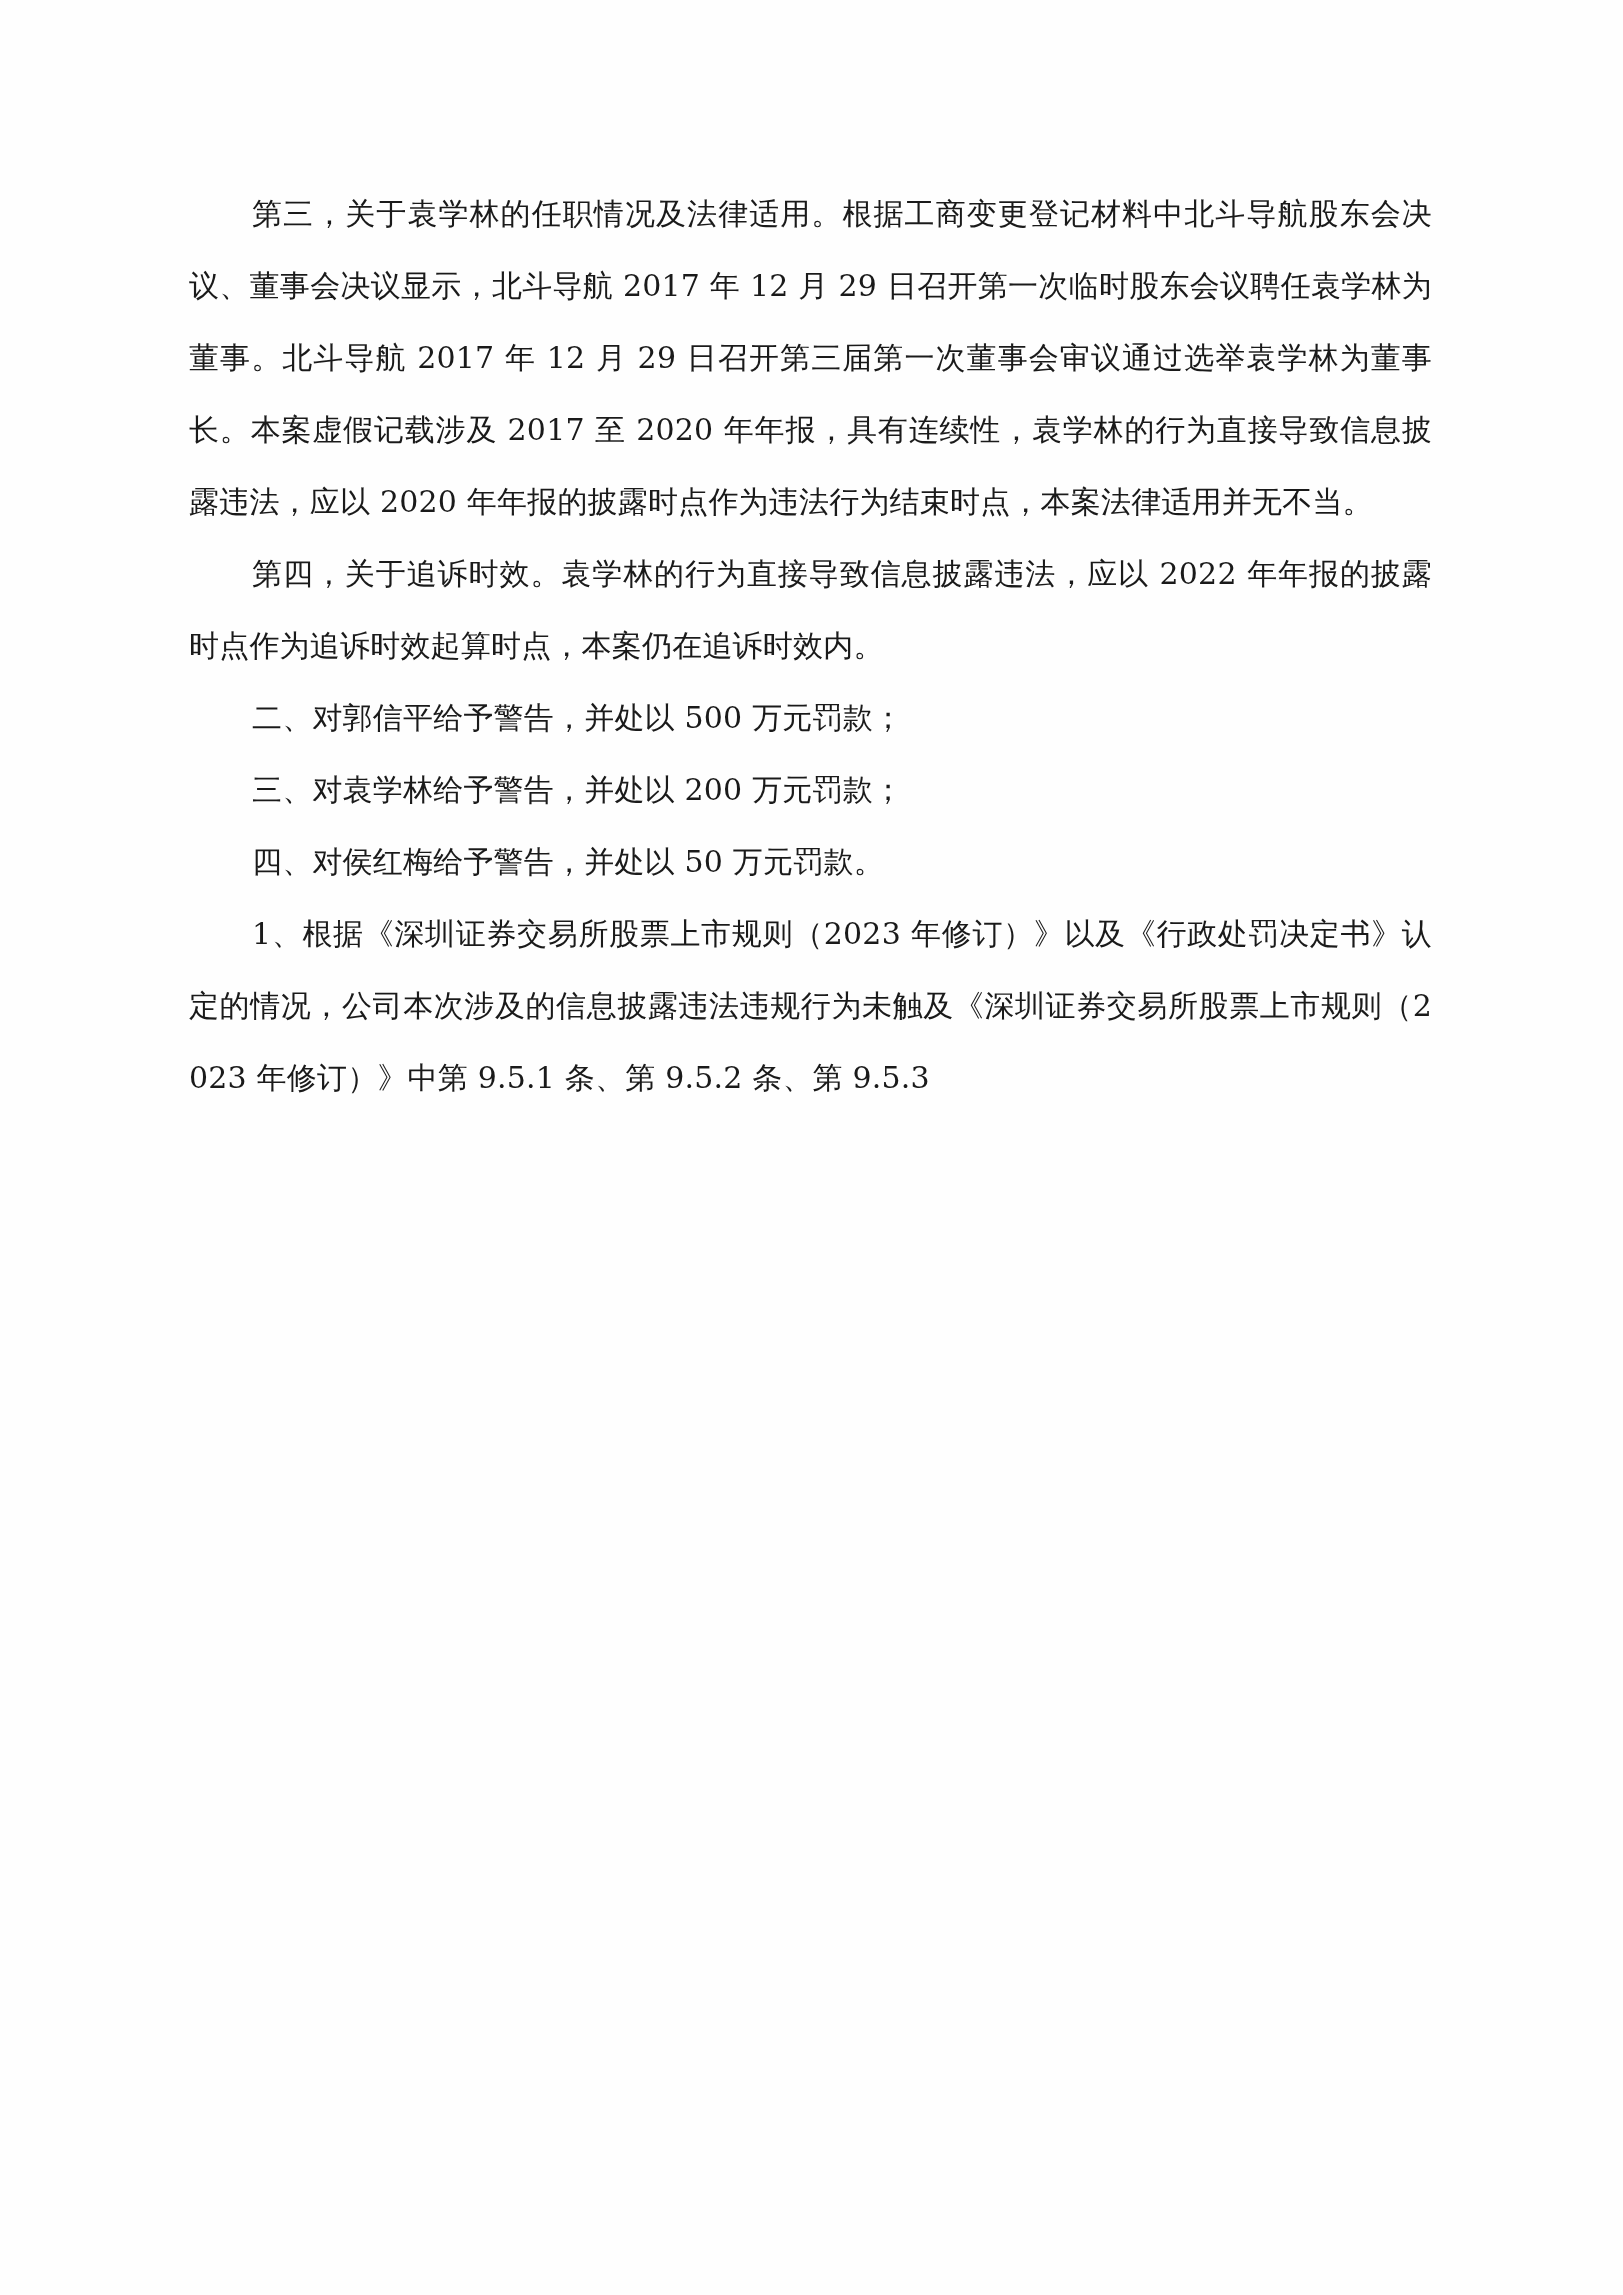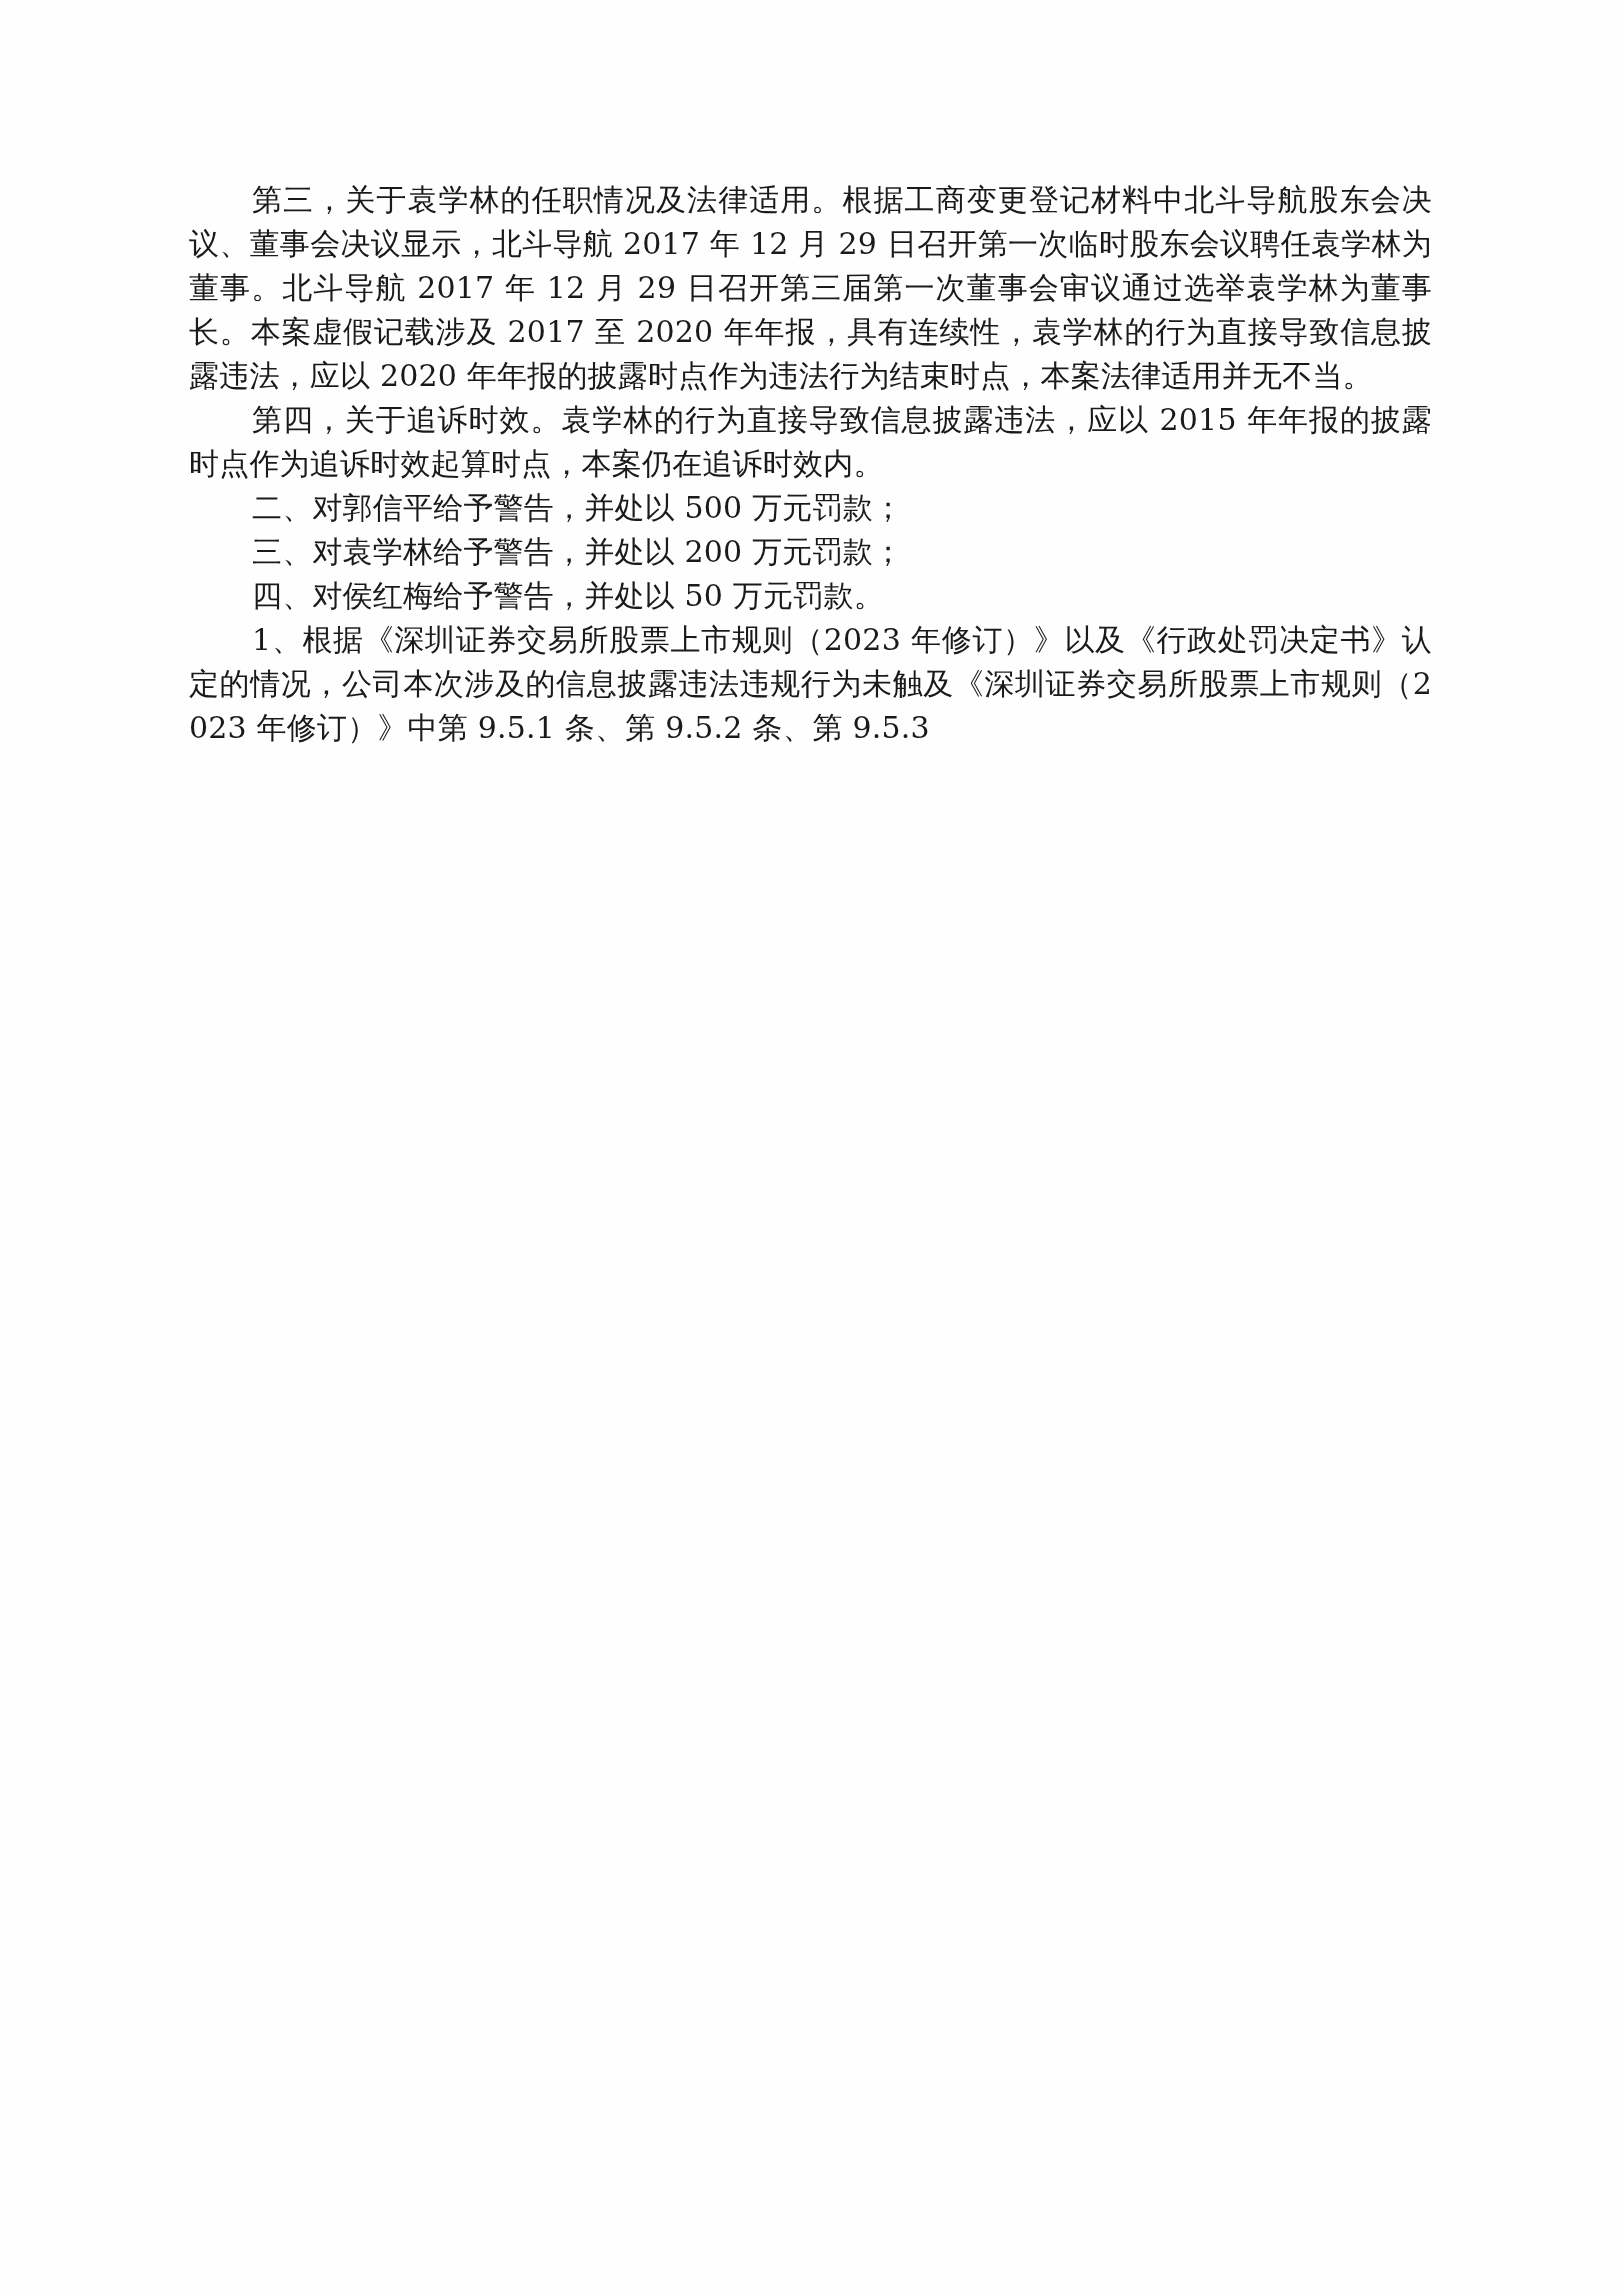--- a/index.html
+++ b/index.html
@@ -21,21 +21,21 @@
   }
   .content {
     position: absolute;
     left: 189px;
     top: 178px;
     width: 1243px;
   }
   p {
     margin: 0;
     font-size: 30px;
-    line-height: 44px;
+    line-height: 72px;
     text-align: justify;
     text-justify: inter-ideograph;
     letter-spacing: 0.2px;
     word-break: break-all;
   }
   p.indent {
     text-indent: 63px;
   }
   p.heading {
     font-weight: bold;
@@ -43,21 +43,21 @@
     margin-top: 39px;
   }
 </style>
 </head>
 <body>
 
 <div class="page">
   <div class="content">
 
     <p class="indent">第三，关于袁学林的任职情况及法律适用。根据工商变更登记材料中北斗导航股东会决议、董事会决议显示，北斗导航 2017 年 12 月 29 日召开第一次临时股东会议聘任袁学林为董事。北斗导航 2017 年 12 月 29 日召开第三届第一次董事会审议通过选举袁学林为董事长。本案虚假记载涉及 2017 至 2020 年年报，具有连续性，袁学林的行为直接导致信息披露违法，应以 2020 年年报的披露时点作为违法行为结束时点，本案法律适用并无不当。</p>
-    <p class="indent">第四，关于追诉时效。袁学林的行为直接导致信息披露违法，应以 2015 年年报的披露时点作为追诉时效起算时点，本案仍在追诉时效内。</p>
+    <p class="indent">第四，关于追诉时效。袁学林的行为直接导致信息披露违法，应以 2022 年年报的披露时点作为追诉时效起算时点，本案仍在追诉时效内。</p>
     <p class="indent">二、对郭信平给予警告，并处以 500 万元罚款；</p>
     <p class="indent">三、对袁学林给予警告，并处以 200 万元罚款；</p>
     <p class="indent">四、对侯红梅给予警告，并处以 50 万元罚款。</p>
     <p class="indent">1、根据《深圳证券交易所股票上市规则（2023 年修订）》以及《行政处罚决定书》认定的情况，公司本次涉及的信息披露违法违规行为未触及《深圳证券交易所股票上市规则（2023 年修订）》中第 9.5.1 条、第 9.5.2 条、第 9.5.3</p>
 
   </div>
 </div>
 
 
 </body></html>

